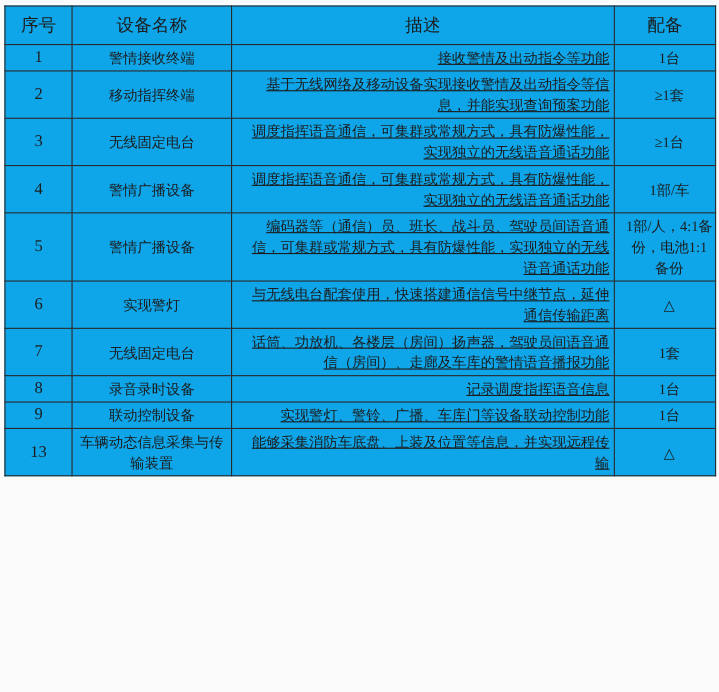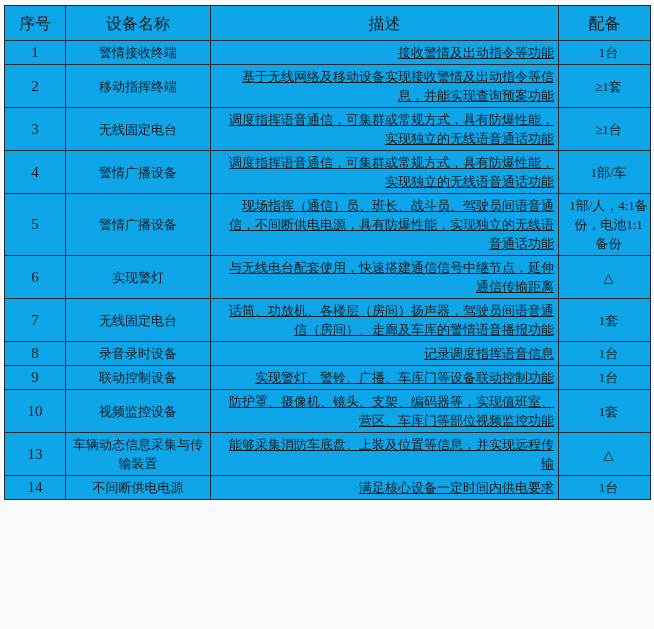--- a/index.html
+++ b/index.html
@@ -92,21 +92,21 @@
       </tr>
       <tr>
         <td class="c-num">4</td>
         <td class="c-name">警情广播设备</td>
         <td class="c-desc">调度指挥语音通信，可集群或常规方式，具有防爆性能，实现独立的无线语音通话功能</td>
         <td class="c-amt">1部/车</td>
       </tr>
       <tr>
         <td class="c-num">5</td>
         <td class="c-name">警情广播设备</td>
-        <td class="c-desc">现场指挥（通信）员、班长、战斗员、驾驶员间语音通信，不间断供电电源，具有防爆性能，实现独立的无线语音通话功能</td>
+        <td class="c-desc">编码器等（通信）员、班长、战斗员、驾驶员间语音通信，可集群或常规方式，具有防爆性能，实现独立的无线语音通话功能</td>
         <td class="c-amt">1部/人，4:1备份，电池1:1备份</td>
       </tr>
       <tr>
         <td class="c-num">6</td>
         <td class="c-name">实现警灯</td>
         <td class="c-desc">与无线电台配套使用，快速搭建通信信号中继节点，延伸通信传输距离</td>
         <td class="c-amt">△</td>
       </tr>
       <tr>
         <td class="c-num">7</td>
@@ -120,33 +120,21 @@
         <td class="c-desc">记录调度指挥语音信息</td>
         <td class="c-amt">1台</td>
       </tr>
       <tr>
         <td class="c-num">9</td>
         <td class="c-name">联动控制设备</td>
         <td class="c-desc">实现警灯、警铃、广播、车库门等设备联动控制功能</td>
         <td class="c-amt">1台</td>
       </tr>
       <tr>
-        <td class="c-num">10</td>
-        <td class="c-name">视频监控设备</td>
-        <td class="c-desc">防护罩、摄像机、镜头、支架、编码器等，实现值班室、营区、车库门等部位视频监控功能</td>
-        <td class="c-amt">1套</td>
-      </tr>
-      <tr>
         <td class="c-num">13</td>
         <td class="c-name">车辆动态信息采集与传输装置</td>
         <td class="c-desc">能够采集消防车底盘、上装及位置等信息，并实现远程传输</td>
         <td class="c-amt">△</td>
-      </tr>
-      <tr>
-        <td class="c-num">14</td>
-        <td class="c-name">不间断供电电源</td>
-        <td class="c-desc">满足核心设备一定时间内供电要求</td>
-        <td class="c-amt">1台</td>
       </tr>
     </tbody>
   </table>
 
 </div>
 
 </body></html>

